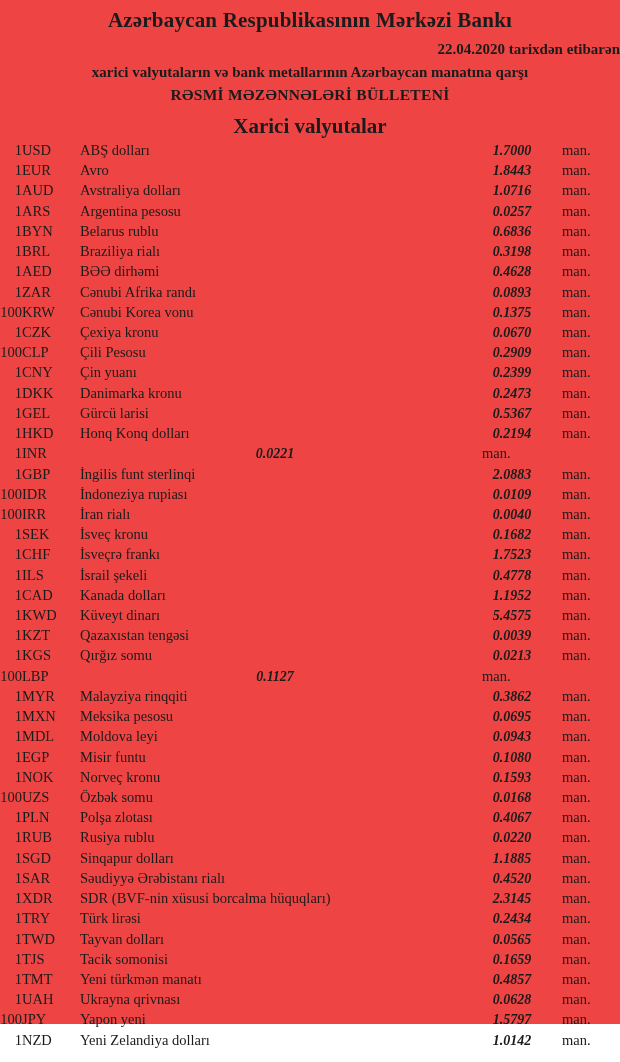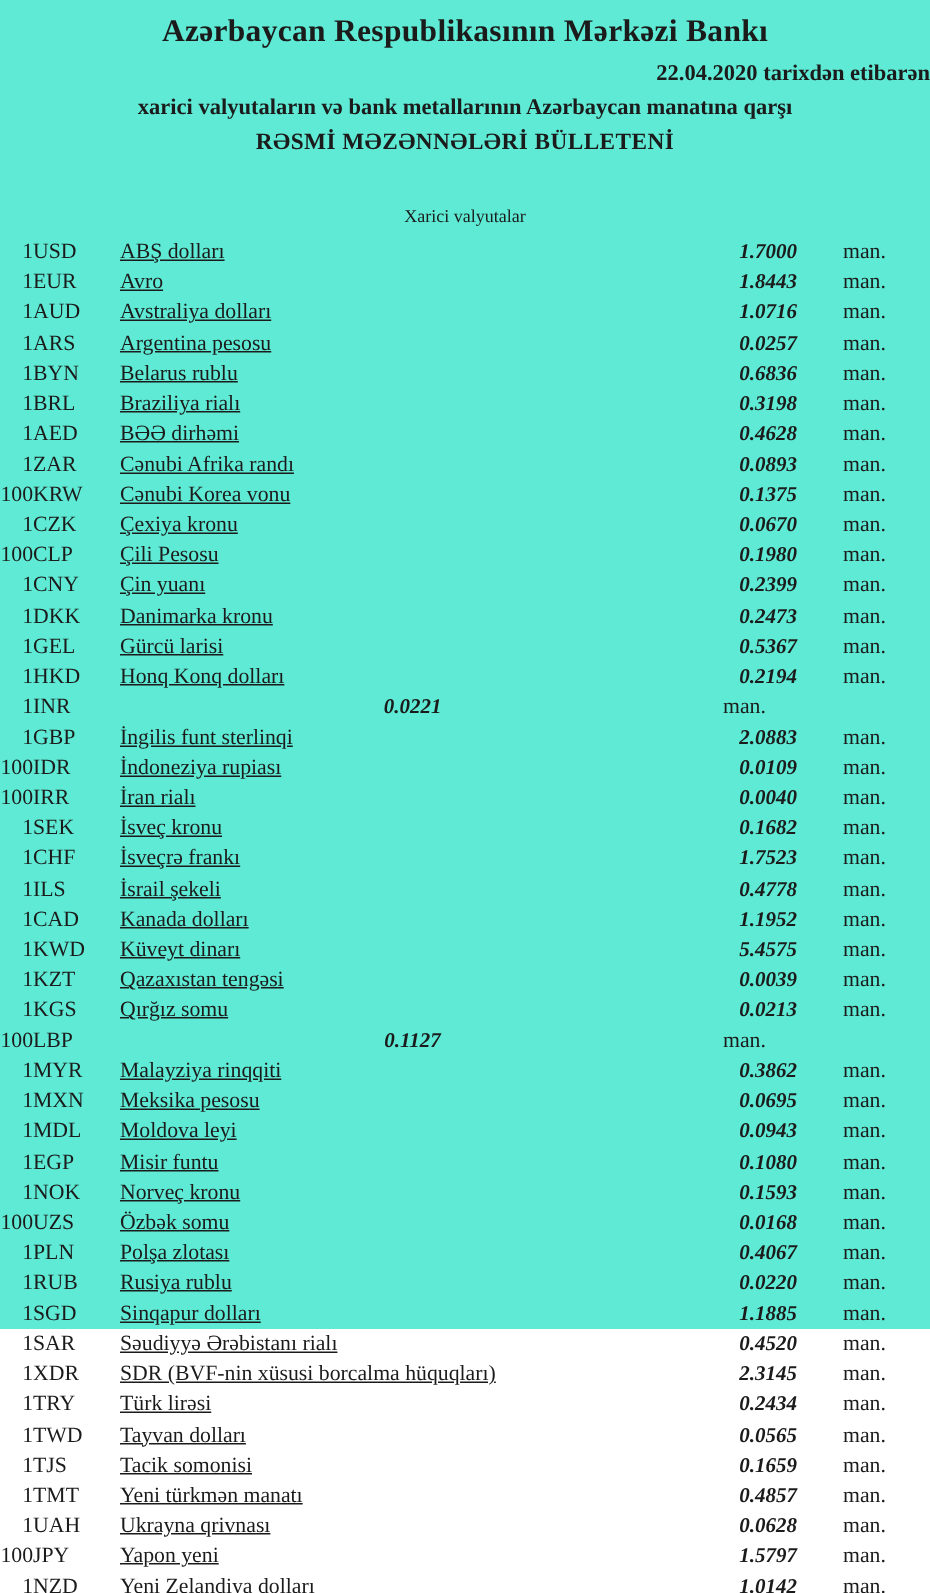--- a/index.html
+++ b/index.html
@@ -6,22 +6,22 @@
   html, body { background: #ffffff; }
   body {
     width: 620px;
     height: 1062px;
     font-family: "Liberation Serif", serif;
     color: #1b1b1b;
     overflow: hidden;
   }
   .page {
     width: 620px;
-    height: 886px;
-    background: #5eead4;
+    height: 1024px;
+    background: #ef4444;
     position: relative;
   }
   .hdr { text-align: center; }
   .title {
     padding-top: 7px;
     font-size: 21px;
     line-height: 26px;
     font-weight: bold;
     letter-spacing: 0.2px;
   }
@@ -31,40 +31,40 @@
     font-weight: bold;
     margin-top: 5px;
   }
   .subline.first { margin-top: 7px; text-align: right; }
   .bulletin {
     font-size: 15.5px;
     letter-spacing: 0.3px;
   }
   .section-title {
     text-align: center;
-    font-size: 12px;
+    font-size: 21px;
     line-height: 18px;
-    font-weight: normal;
-    margin-top: 31px;
+    font-weight: bold;
+    margin-top: 13px;
   }
   .table {
     margin-top: 5px;
   }
   .row {
     display: grid;
     grid-template-columns: 22px 56px 394px 80px 48px;
     height: 20.22px;
     line-height: 20.22px;
     font-size: 14.5px;
     white-space: nowrap;
     align-items: baseline;
   }
   .qty  { text-align: right; }
   .code { text-align: left; }
-  .name { padding-left: 2px; overflow: hidden; text-decoration: underline; }
+  .name { padding-left: 2px; overflow: hidden; }
   .rate {
     text-align: center;
     font-weight: bold;
     font-style: italic;
     font-size: 14px;
   }
   .unit { padding-left: 10px; }
 </style>
 </head>
 <body>
@@ -158,21 +158,21 @@
       <span class="code">CZK</span>
       <span class="name">Çexiya kronu</span>
       <span class="rate">0.0670</span>
       <span class="unit">man.</span>
     </div>
 
     <div class="row">
       <span class="qty">100</span>
       <span class="code">CLP</span>
       <span class="name">Çili Pesosu</span>
-      <span class="rate">0.1980</span>
+      <span class="rate">0.2909</span>
       <span class="unit">man.</span>
     </div>
 
     <div class="row">
       <span class="qty">1</span>
       <span class="code">CNY</span>
       <span class="name">Çin yuanı</span>
       <span class="rate">0.2399</span>
       <span class="unit">man.</span>
     </div>

